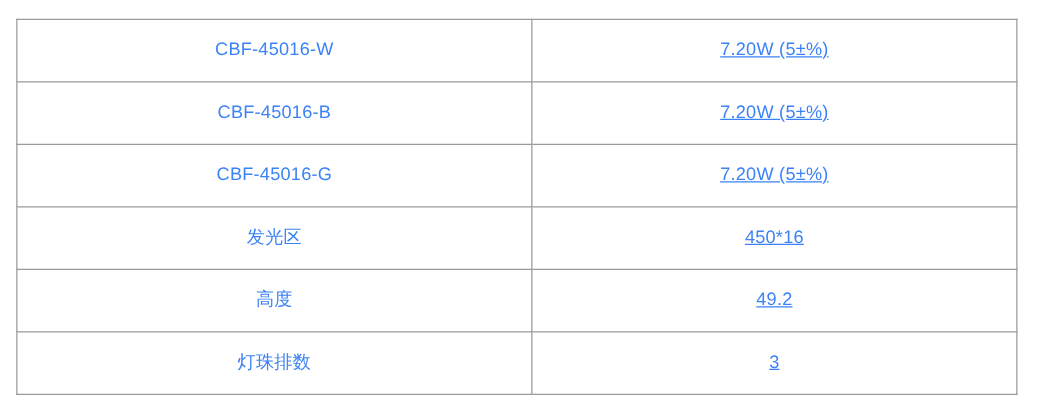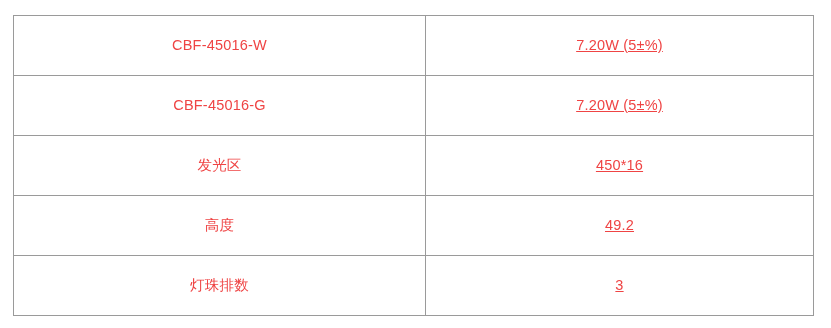--- a/index.html
+++ b/index.html
@@ -37,21 +37,21 @@
   }
   table.spec-table col.col-name { width: 412px; }
   table.spec-table col.col-value { width: 388px; }
   table.spec-table tr {
     height: 33.44px;
   }
   table.spec-table td {
     border: 1px solid #9a9a9a;
     text-align: center;
     vertical-align: middle;
-    color: #ef4444;
+    color: #3b82f6;
     font-size: 14.5px;
     line-height: 1.2;
     padding: 0 4px;
     white-space: nowrap;
     overflow: hidden;
     background: #ffffff;
   }
   table.spec-table td.cell-name {
     letter-spacing: 0.2px;
   }
@@ -69,20 +69,24 @@
       <colgroup>
         <col class="col-name">
         <col class="col-value">
       </colgroup>
       <tbody>
         <tr>
           <td class="cell-name">CBF-45016-W</td>
           <td class="cell-value">7.20W (5±%)</td>
         </tr>
         <tr>
+          <td class="cell-name">CBF-45016-B</td>
+          <td class="cell-value">7.20W (5±%)</td>
+        </tr>
+        <tr>
           <td class="cell-name">CBF-45016-G</td>
           <td class="cell-value">7.20W (5±%)</td>
         </tr>
         <tr>
           <td class="cell-name">发光区</td>
           <td class="cell-value">450*16</td>
         </tr>
         <tr>
           <td class="cell-name">高度</td>
           <td class="cell-value">49.2</td>

